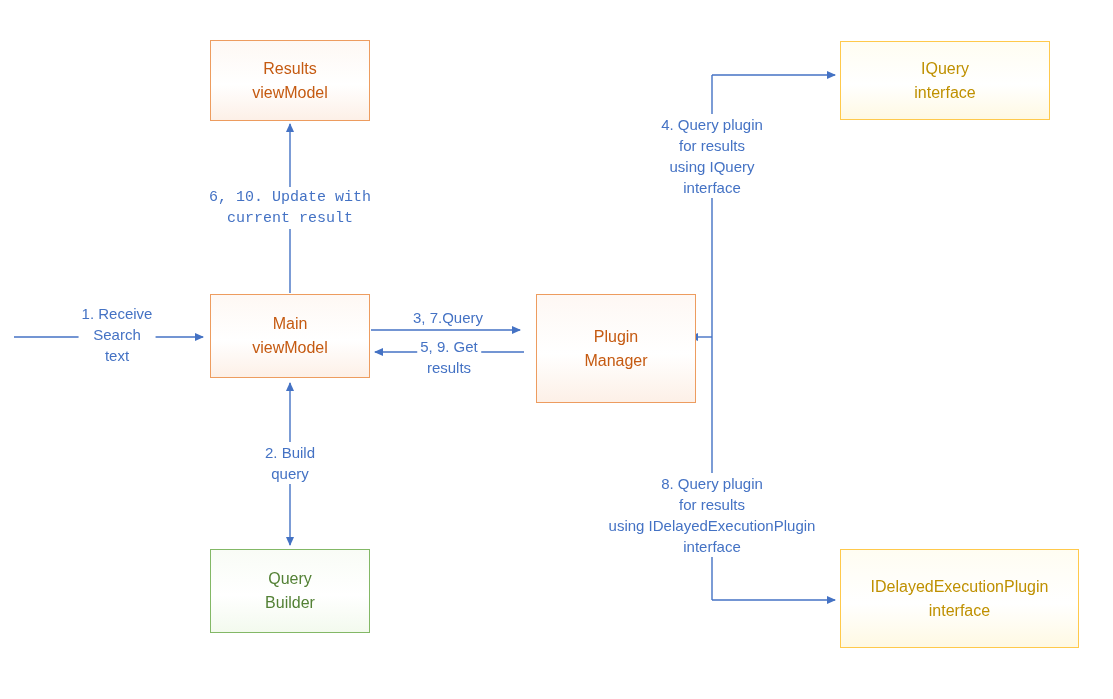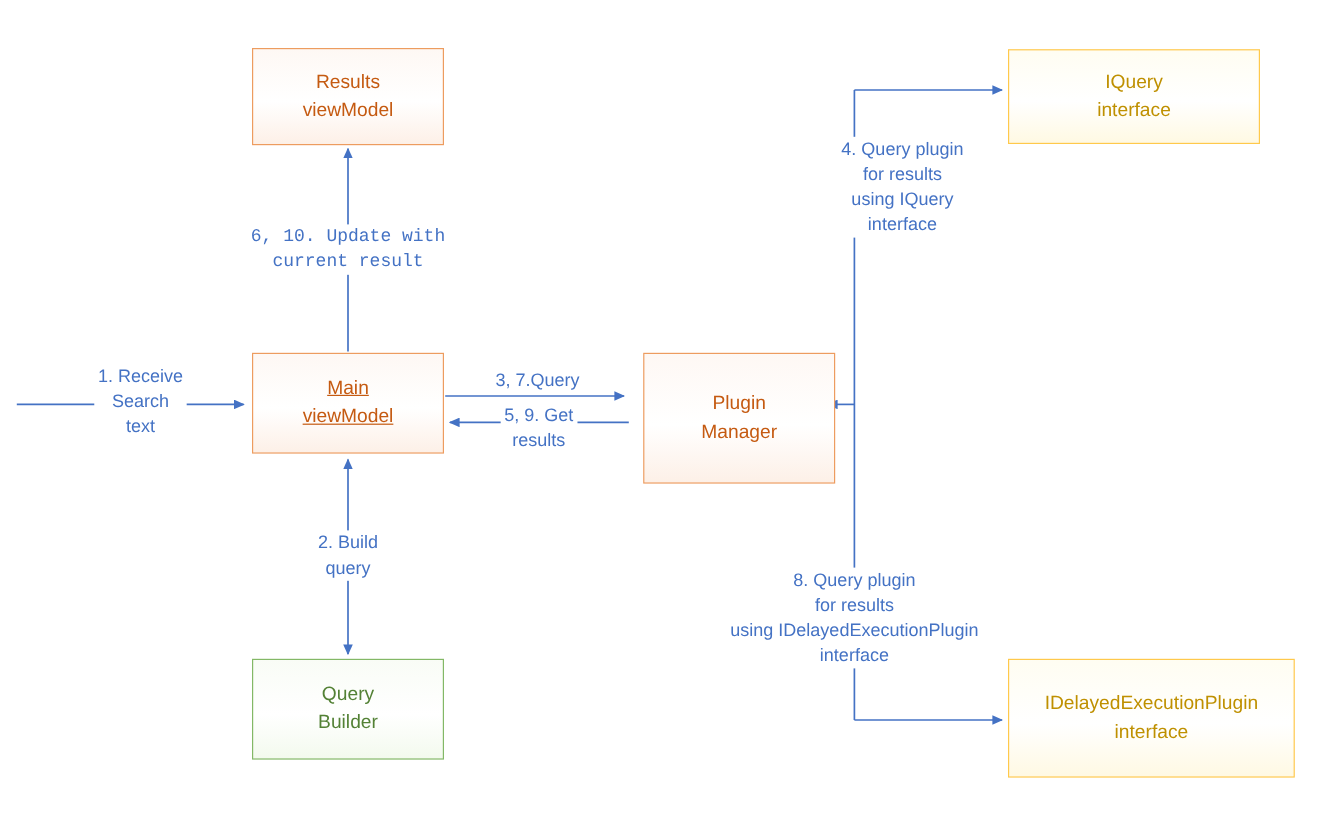--- a/index.html
+++ b/index.html
@@ -101,21 +101,21 @@
   <div class="node orange" style="left:210px; top:40px; width:160px; height:81px;">
     <span>Results
 viewModel</span>
   </div>
 
   <div class="node yellow" style="left:840px; top:41px; width:210px; height:79px;">
     <span>IQuery
 interface</span>
   </div>
 
-  <div class="node orange" style="left:210px; top:294px; width:160px; height:84px;text-decoration:underline;">
+  <div class="node orange" style="left:210px; top:294px; width:160px; height:84px;">
     <span>Main
 viewModel</span>
   </div>
 
   <div class="node orange" style="left:536px; top:294px; width:160px; height:109px;align-items:center;">
     <span>Plugin
 Manager</span>
   </div>
 
   <div class="node green" style="left:210px; top:549px; width:160px; height:84px;">
@@ -136,21 +136,21 @@
 current result</div>
 
   <div class="edge-label" style="left:448px; top:307px;">3, 7.Query</div>
 
   <div class="edge-label" style="left:449px; top:336px;">5, 9. Get
 results</div>
 
   <div class="edge-label" style="left:290px; top:442px;">2. Build
 query</div>
 
-  <div class="edge-label" style="left:712px; top:114px;margin-left:40px;">4. Query plugin
+  <div class="edge-label" style="left:712px; top:114px;">4. Query plugin
 for results
 using IQuery
 interface</div>
 
   <div class="edge-label" style="left:712px; top:473px;">8. Query plugin
 for results
 using IDelayedExecutionPlugin
 interface</div>
 
 </div>

